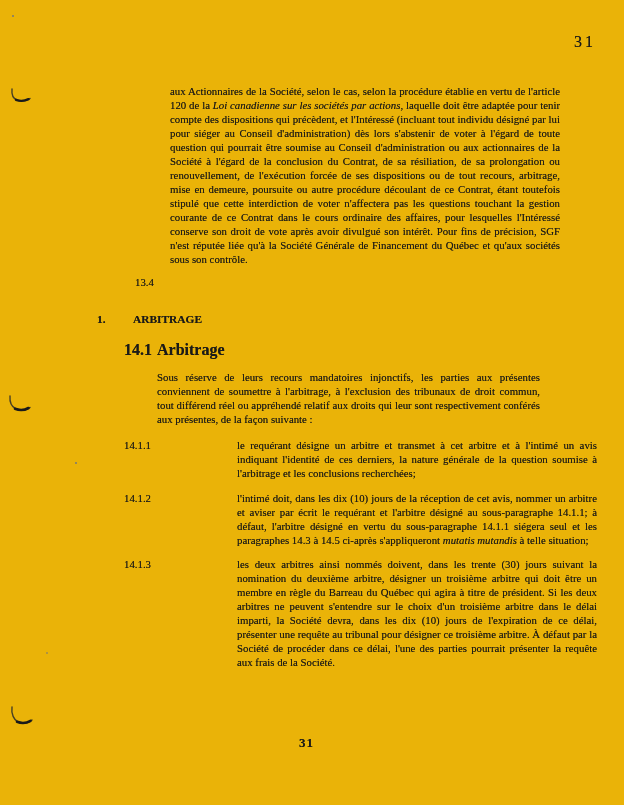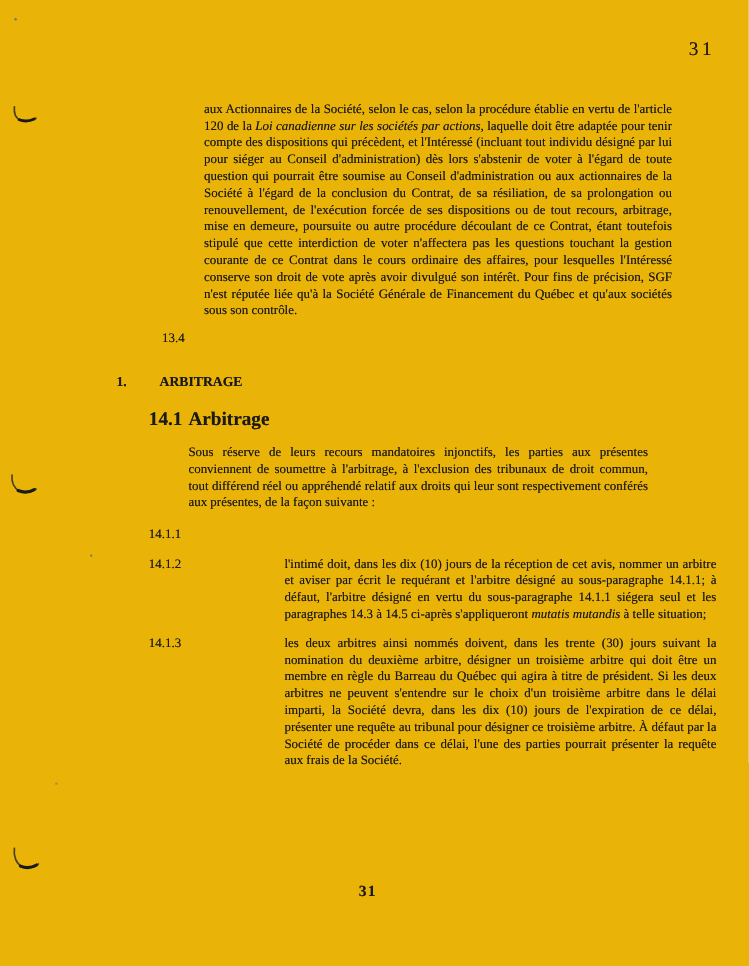--- a/index.html
+++ b/index.html
@@ -106,20 +106,21 @@
 
     <div class="row h141">
       <div class="num">14.1</div>
       <div class="title">Arbitrage</div>
     </div>
 
     <p class="intro">Sous réserve de leurs recours mandatoires injonctifs, les parties aux présentes conviennent de soumettre à l'arbitrage, à l'exclusion des tribunaux de droit commun, tout différend réel ou appréhendé relatif aux droits qui leur sont respectivement conférés aux présentes, de la façon suivante :</p>
 
     <div class="row sub sub1">
       <div class="num">14.1.1</div>
+      <div class="txt">le requérant désigne un arbitre et transmet à cet arbitre et à l'intimé un avis indiquant l'identité de ces derniers, la nature générale de la question soumise à l'arbitrage et les conclusions recherchées;</div>
     </div>
 
     <div class="row sub sub2">
       <div class="num">14.1.2</div>
       <div class="txt"><span>l'intimé doit, dans les dix (10) jours de la réception de cet avis, nommer un arbitre et aviser par écrit le requérant et l'arbitre désigné au sous-paragraphe 14.1.1; à défaut, l'arbitre désigné en vertu du sous-paragraphe 14.1.1 siégera seul et les paragraphes 14.3 à 14.5 ci-après s'appliqueront </span><i>mutatis mutandis</i><span> à telle situation;</span></div>
     </div>
 
     <div class="row sub sub3">
       <div class="num">14.1.3</div>
       <div class="txt">les deux arbitres ainsi nommés doivent, dans les trente (30) jours suivant la nomination du deuxième arbitre, désigner un troisième arbitre qui doit être un membre en règle du Barreau du Québec qui agira à titre de président. Si les deux arbitres ne peuvent s'entendre sur le choix d'un troisième arbitre dans le délai imparti, la Société devra, dans les dix (10) jours de l'expiration de ce délai, présenter une requête au tribunal pour désigner ce troisième arbitre. À défaut par la Société de procéder dans ce délai, l'une des parties pourrait présenter la requête aux frais de la Société.</div>

